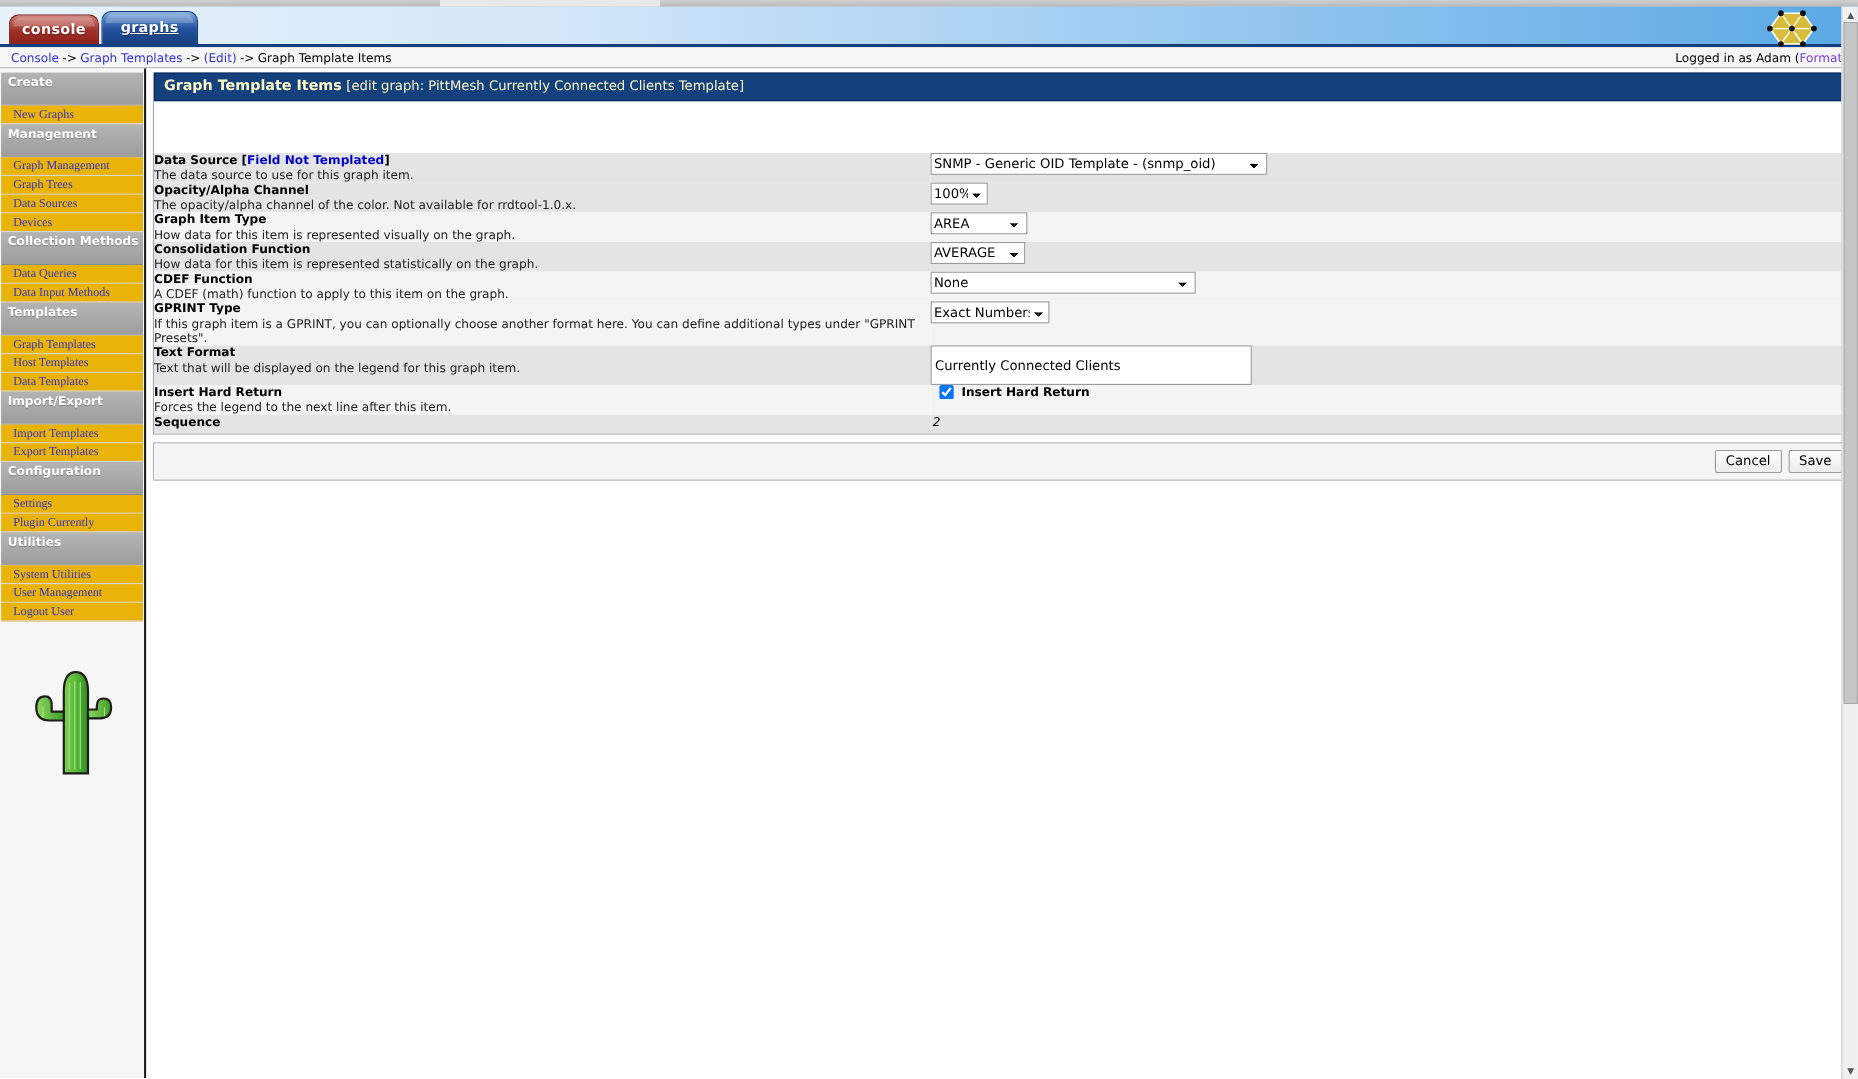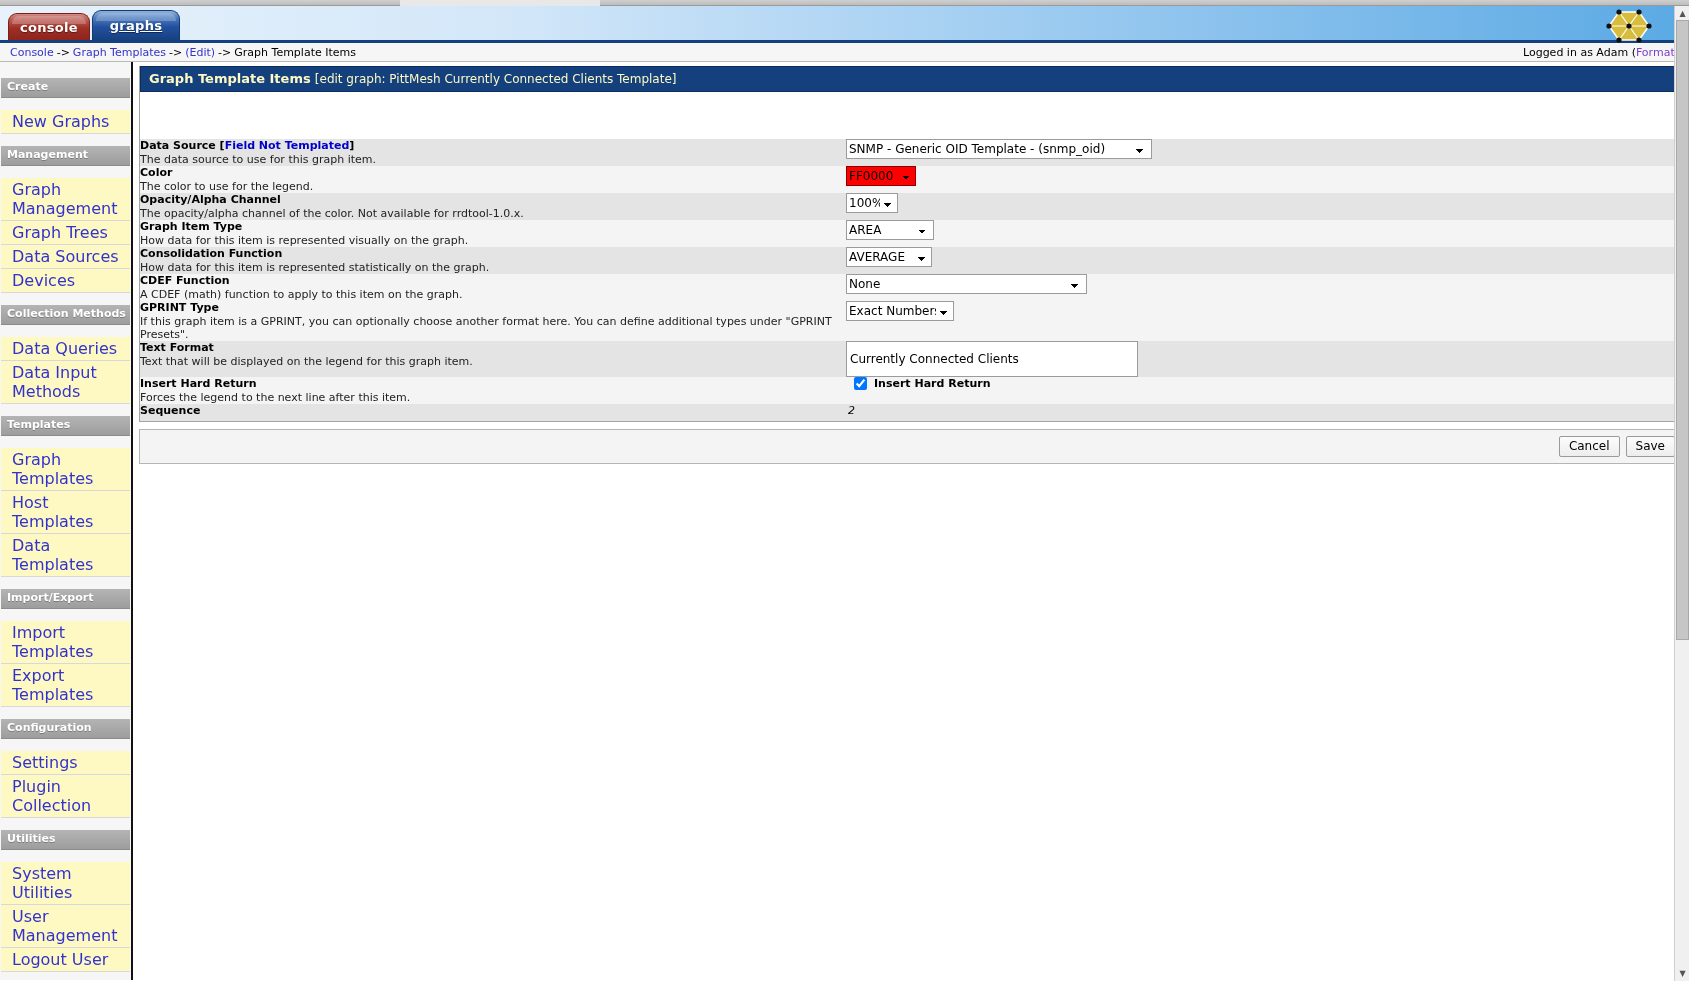--- a/index.html
+++ b/index.html
@@ -119,35 +119,36 @@
     min-width: 133px;
     background: #f6f6f6;
     border-right: 2px solid #121212;
     padding: 4px 0 0 0;
   }
   .nav-head {
     background: linear-gradient(to bottom, #b4b4b4 0%, #9d9d9d 100%);
     color: #ffffff;
     font-weight: bold;
     font-size: 11px;
-    padding: 2px 0 4px 6px;
+    padding: 2px 0 14px 6px;
     border-bottom: 1px solid #8b8b8b;
     text-shadow: 0 1px 0 rgba(0,0,0,.25);
-    margin: 12px 1px;
+    margin: 0 1px;
   }
   .nav-item {
     display: block;
     color: #3333cc;
     text-decoration: none;
-    font-size: 16px;
+    font-size: 11px;
     padding: 2px 0 2px 11px;
     border-bottom: 1px solid #d8d8d8;
-    background: #fef9c3;
+    background: #eab308;
     margin: 0 1px;
     cursor: pointer;
+    font-family: Liberation Serif, serif;
   }
   .cactus-area {
     padding-top: 30px;
     display: flex;
     justify-content: center;
   }
 
   
   .content {
     flex: 1;
@@ -353,21 +354,21 @@
     <a class="nav-item" href="#">Graph Templates</a>
     <a class="nav-item" href="#">Host Templates</a>
     <a class="nav-item" href="#">Data Templates</a>
 
     <div class="nav-head">Import/Export</div>
     <a class="nav-item" href="#">Import Templates</a>
     <a class="nav-item" href="#">Export Templates</a>
 
     <div class="nav-head">Configuration</div>
     <a class="nav-item" href="#">Settings</a>
-    <a class="nav-item" href="#">Plugin Collection</a>
+    <a class="nav-item" href="#">Plugin Currently</a>
 
     <div class="nav-head">Utilities</div>
     <a class="nav-item" href="#">System Utilities</a>
     <a class="nav-item" href="#">User Management</a>
     <a class="nav-item" href="#">Logout User</a>
 
     <div class="cactus-area">
       <svg width="82" height="110" viewBox="0 0 82 110">
         <defs>
           <linearGradient id="gmain" x1="0" y1="0" x2="1" y2="0">
@@ -412,31 +413,20 @@
             </div>
             <div class="fld-desc">The data source to use for this graph item.</div>
           </td>
           <td class="ctl">
             <select class="sel w-datasource">
               <option>SNMP - Generic OID Template - (snmp_oid)</option>
             </select>
           </td>
         </tr>
 
-        <tr class="row-a">
-          <td class="lbl">
-            <div class="fld-name">Color</div>
-            <div class="fld-desc">The color to use for the legend.</div>
-          </td>
-          <td class="ctl">
-            <select class="sel color-sel">
-              <option>FF0000</option>
-            </select>
-          </td>
-        </tr>
 
         <tr class="row-b">
           <td class="lbl">
             <div class="fld-name">Opacity/Alpha Channel</div>
             <div class="fld-desc">The opacity/alpha channel of the color. Not available for rrdtool-1.0.x.</div>
           </td>
           <td class="ctl">
             <select class="sel w-opacity">
               <option>100%</option>
             </select>

